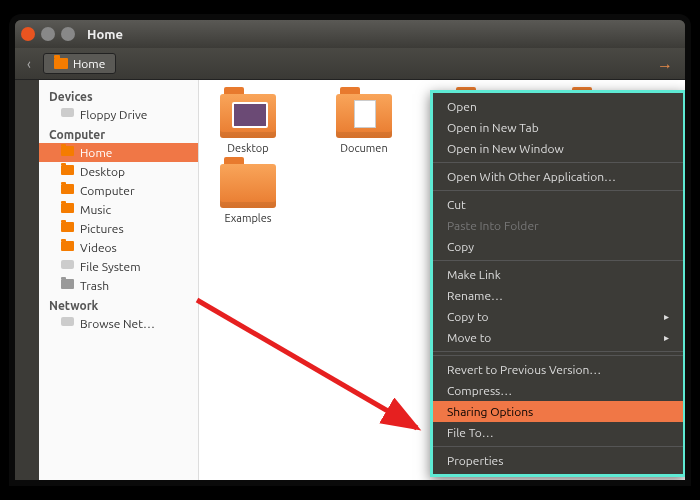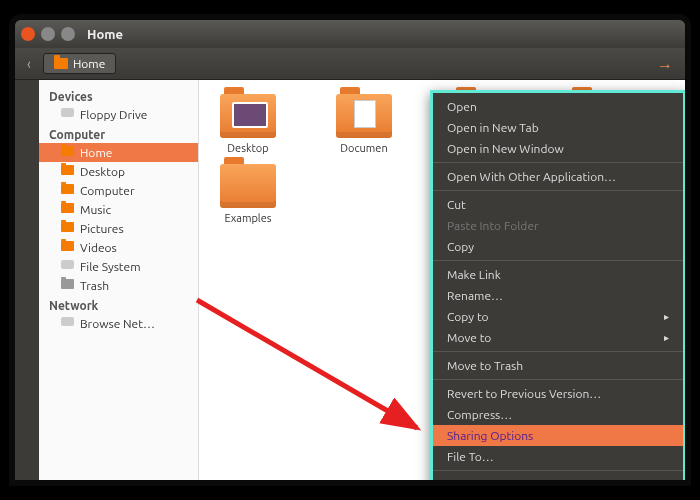--- a/index.html
+++ b/index.html
@@ -34,21 +34,21 @@
   .ficon.screen::after { content:""; position:absolute; top:8px; left:12px; width:32px; height:22px; background:#6b4a75; border:2px solid #fff; border-radius:2px; }
   .ficon.doc::after { content:""; position:absolute; top:6px; left:18px; width:20px; height:26px; background:#fff; border:1px solid #ccc; }
   .ficon.pic::after { content:""; position:absolute; top:8px; left:12px; width:32px; height:24px; background:#ddd; border:2px solid #fff; }
   .ficon.pub::after { content:""; position:absolute; top:14px; left:22px; width:14px; height:14px; background:#5fa6d6; border-radius:50%; }
   .flabel { font-size: 11px; color: #333; }
   .fitem.cut { position: absolute; right: 0; overflow: hidden; }
   
   .menu { position: absolute; left: 415px; top: 70px; width: 256px; background: #3c3b37; border: 3px solid #5eead4; box-shadow: 0 4px 12px rgba(0,0,0,0.5); padding: 3px 0; z-index: 10; }
   .mitem { font-size: 12px; color: #ddd; padding: 4px 14px; cursor: pointer; display: flex; justify-content: space-between; align-items: center; }
   .mitem.disabled { color: #777; cursor: default; }
-  .mitem.sel { background: #f07746; color: #4c1d95; }
+  .mitem.sel { background: #f07746; color: #000000; }
   .msep { height: 1px; background: #555; margin: 3px 0; }
   .sub { color: inherit; font-size: 10px; }
   
   .arrow { position: absolute; left: 172px; top: 270px; width: 250px; height: 160px; z-index: 20; pointer-events: none; }
 </style>
 </head>
 <body>
 
 <div class="frame">
   <div class="titlebar">
@@ -181,23 +181,20 @@
       </div>
       <div class="mitem">
         <span>Copy to</span>
         <span class="sub">▸</span>
       </div>
       <div class="mitem">
         <span>Move to</span>
         <span class="sub">▸</span>
       </div>
       <div class="msep"></div>
-      <div class="mitem">
-        <span>Move to Trash</span>
-      </div>
       <div class="msep"></div>
       <div class="mitem">
         <span>Revert to Previous Version…</span>
       </div>
       <div class="mitem">
         <span>Compress…</span>
       </div>
       <div class="mitem sel">
         <span>Sharing Options</span>
       </div>

